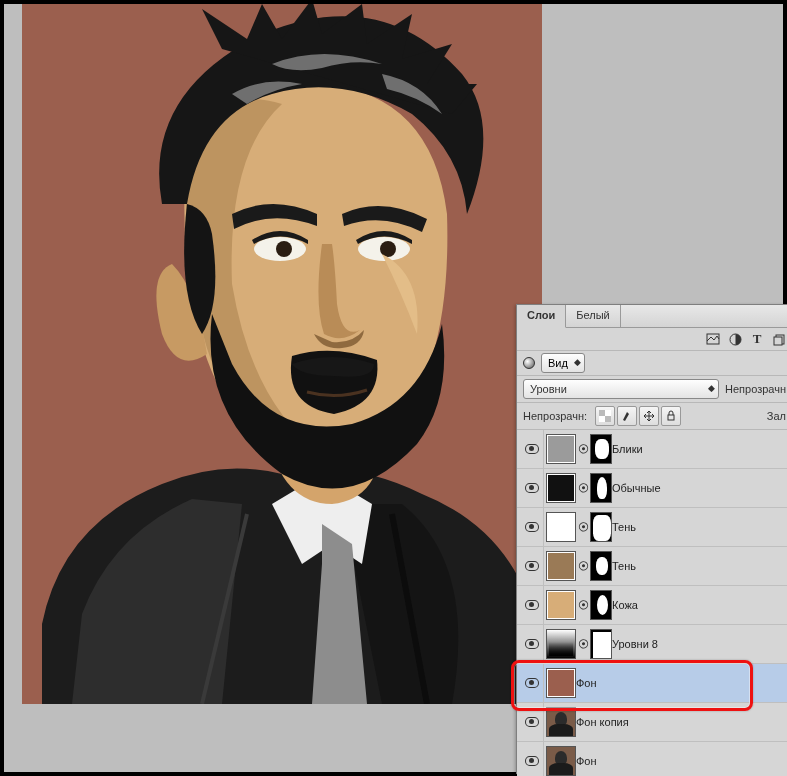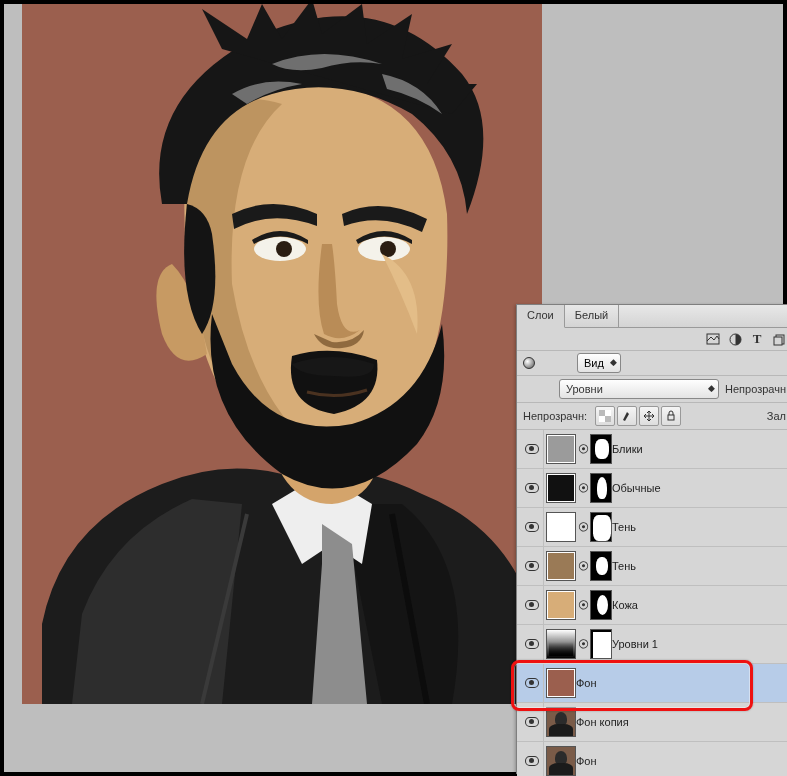--- a/index.html
+++ b/index.html
@@ -58,21 +58,21 @@
     padding: 4px 10px 0 10px;
     font-size: 11px;
     color: #333;
     border-right: 1px solid #9a9a9a;
     cursor: pointer;
   }
   .tab.active {
     background: #d6d6d6;
     border-bottom: 1px solid #d6d6d6;
     margin-bottom: -1px;
-    font-weight: 400;
+    font-weight: 700;
   }
   .panel-icons-row {
     height: 22px;
     display: flex;
     justify-content: flex-end;
     align-items: center;
     gap: 8px;
     padding: 0 6px;
     border-bottom: 1px solid #b8b8b8;
   }
@@ -93,21 +93,20 @@
     display: inline-flex;
     align-items: center;
     background: linear-gradient(#fefefe,#e3e3e3);
     border: 1px solid #888;
     border-radius: 3px;
     height: 18px;
     padding: 0 16px 0 6px;
     position: relative;
     font-size: 11px;
     cursor: pointer;
-    margin-left: 36px;
   }
   .dropdown .caret {
     position: absolute; right: 3px; top: 3px;
     font-size: 9px; color:#333;
   }
   .blend-row, .lock-row {
     height: 26px;
     display: flex; align-items:center;
     padding: 0 6px;
     gap: 6px;
@@ -435,21 +434,21 @@
           <div class="vis-col">
             <div class="eye-icon"></div>
           </div>
           <div class="thumb-group">
             <div class="adj-thumb"></div>
             <div class="link-sym">⦿</div>
             <div class="mask">
               <div class="m-shape" style="top: 2px; left: 2px; width: 18px; height: 26px; border-radius: 0px; background: rgb(255, 255, 255);"></div>
             </div>
           </div>
-          <div class="layer-name">Уровни 1</div>
+          <div class="layer-name">Уровни 8</div>
         </div>
         <div class="layer-row selected">
           <div class="vis-col">
             <div class="eye-icon"></div>
           </div>
           <div class="thumb-group">
             <div class="thumb inner" style="background: rgb(155, 95, 78);"></div>
           </div>
           <div class="layer-name">Фон</div>
         </div>

